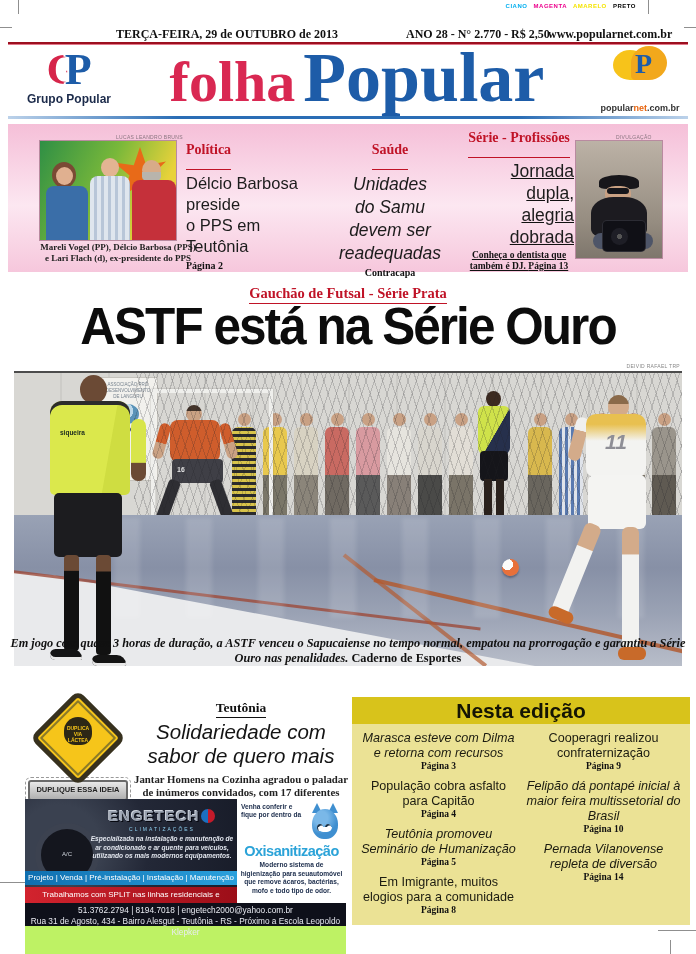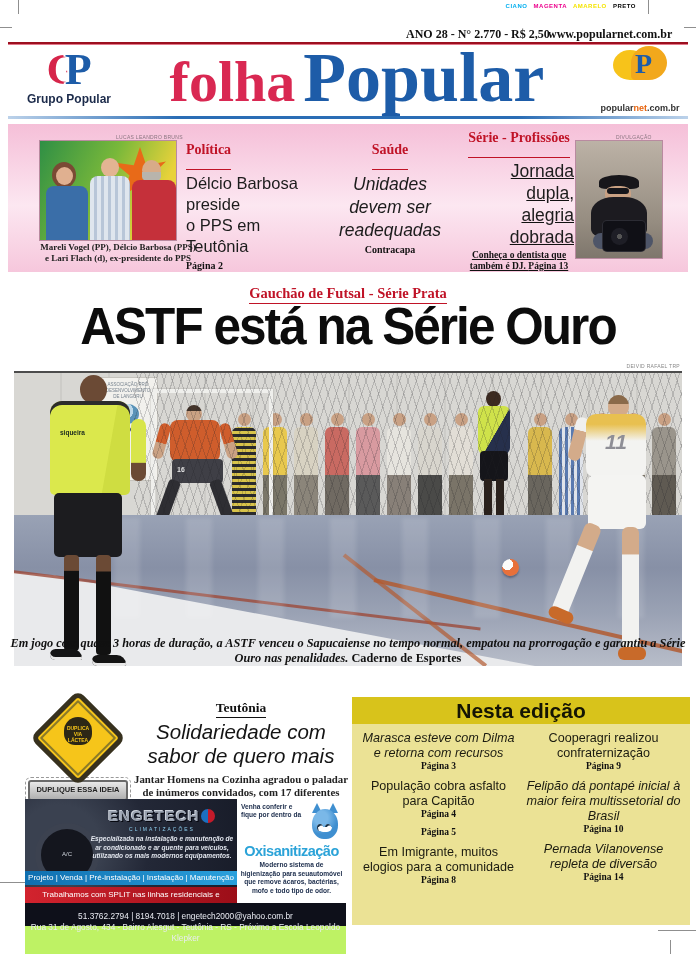--- a/index.html
+++ b/index.html
@@ -233,21 +233,21 @@
   .cat-earL{position:absolute;left:4px;top:2px;width:10px;height:10px;background:#3f8fd0;clip-path:polygon(0 100%,50% 0,100% 100%);}
   .cat-earR{position:absolute;right:4px;top:2px;width:10px;height:10px;background:#3f8fd0;clip-path:polygon(0 100%,50% 0,100% 100%);}
   .cat-eyes{position:absolute;left:9px;top:16px;width:16px;height:7px;}
   .cat-eyes i{display:inline-block;width:6px;height:7px;border-radius:50%;background:#fff;margin-right:2px;box-shadow:inset 1.5px 1.5px 0 #16324a;}
   .cat-grin{position:absolute;left:10px;top:26px;width:14px;height:5px;border-radius:0 0 8px 8px;background:#fff;}
   .oxi-name{position:absolute;left:0;top:44px;width:100%;text-align:center;font-weight:900;font-size:14.5px;
             letter-spacing:-.5px;color:#2ba3d8;}
   .oxi-desc{position:absolute;left:3px;top:62px;width:103px;font-size:6.6px;font-weight:bold;
             color:#1a2b4a;text-align:center;line-height:8.5px;}
   .ad-bottom{position:absolute;left:0;top:104px;width:321px;height:23px;background:#0e101a;color:#e9ebf2;
-             font-size:8.3px;line-height:11px;text-align:center;padding-top:8px;box-sizing:border-box;}
+             font-size:8.3px;line-height:11px;text-align:center;padding-top:2px;box-sizing:border-box;}
 
   
   .ne{position:absolute;left:352px;top:697px;width:338px;height:228px;background:#ebe295;}
   .ne-head{height:27px;background:#d8c31b;text-align:center;font-weight:900;font-size:21px;line-height:27px;color:#141404;}
   .ne-cols{display:flex;padding:7px 8px 0;gap:8px;}
   .ne-col{flex:1;display:flex;flex-direction:column;gap:8px;text-align:center;}
   .ne-item .t{font-size:12.6px;line-height:15px;color:#1b1b10;}
   .ne-item.it .t{font-style:italic;}
   .ne-item .pg{font-size:9.5px;}
 </style>
@@ -265,20 +265,21 @@
   <div class="mark" style="left:0;top:27px;width:12px;height:1px"></div>
   <div class="mark" style="left:18px;top:0;width:1px;height:14px"></div>
   <div class="mark" style="right:0;top:27px;width:12px;height:1px"></div>
   <div class="mark" style="left:648px;top:0;width:1px;height:14px"></div>
   <div class="mark" style="left:0;top:882px;width:40px;height:1px"></div>
   <div class="mark" style="left:75px;top:902px;width:1px;height:52px"></div>
   <div class="mark" style="left:658px;top:930px;width:38px;height:1px"></div>
   <div class="mark" style="left:670px;top:940px;width:1px;height:14px"></div>
 
   <div class="dateline">
+    <span class="serif" style="left:108px">TERÇA-FEIRA, 29 de OUTUBRO de 2013</span>
     <span class="serif" style="left:398px">ANO 28 - N° 2.770 - R$ 2,50</span>
     <span class="serif" style="left:540px">www.popularnet.com.br</span>
   </div>
   <div class="rule-red"></div>
 
   <div class="gp-logo">
     <div class="gp-letters">
       <span class="gp-g">G</span><span class="gp-p">P</span>
     </div>
     <div class="gp-label">Grupo Popular</div>
@@ -330,20 +331,21 @@
         <div class="pol-line">o PPS em</div>
         <div class="pol-line">Teutônia</div>
       </div>
       <div class="pg" style="margin-top:3px">Página 2</div>
     </div>
 
     <div class="saude-col">
       <span class="sec-head">Saúde</span>
       <div style="margin-top:3px">
         <div class="saude-line">Unidades</div>
+        <div class="saude-line">do Samu</div>
         <div class="saude-line">devem ser</div>
         <div class="saude-line">readequadas</div>
       </div>
       <div class="pg" style="margin-top:2px">Contracapa</div>
     </div>
 
     <div class="serie-col">
       <span class="sec-head">Série - Profissões</span>
       <div style="margin-top:2px">
         <div class="serie-line">Jornada</div>
@@ -514,20 +516,21 @@
       <div class="ne-col">
         <div class="ne-item it">
           <div class="t">Marasca esteve com Dilma e retorna com recursos</div>
           <div class="pg">Página 3</div>
         </div>
         <div class="ne-item">
           <div class="t">População cobra asfalto para Capitão</div>
           <div class="pg">Página 4</div>
         </div>
         <div class="ne-item it">
+          <div class="t">Teutônia promoveu Seminário de Humanização</div>
           <div class="pg">Página 5</div>
         </div>
         <div class="ne-item">
           <div class="t">Em Imigrante, muitos elogios para a comunidade</div>
           <div class="pg">Página 8</div>
         </div>
       </div>
       <div class="ne-col">
         <div class="ne-item">
           <div class="t">Cooperagri realizou confraternização</div>

